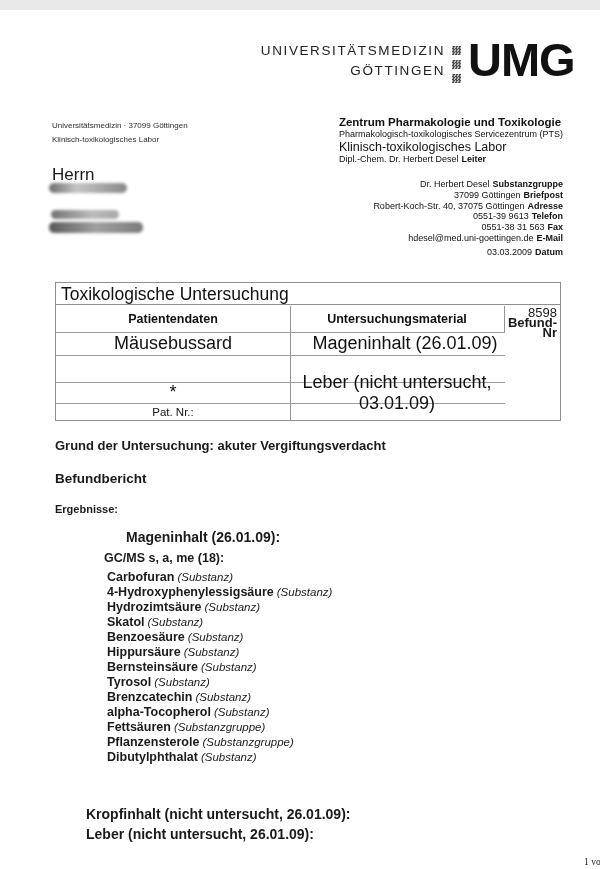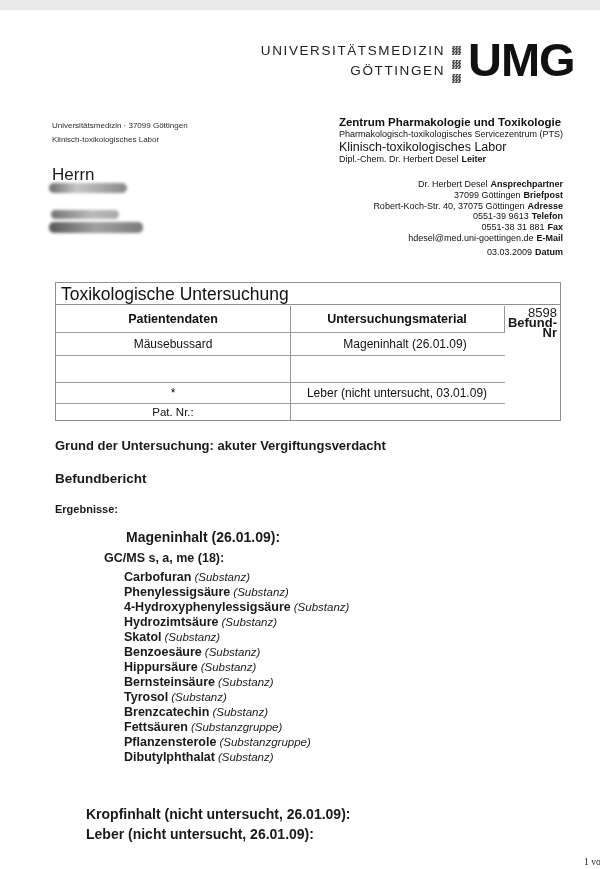--- a/index.html
+++ b/index.html
@@ -41,35 +41,35 @@
   
   .rtable{position:absolute;left:55px;top:272px;width:504px;height:137px;
     border:1px solid #8f8f8f;}
   .rtable .t-title{position:absolute;left:0;top:0;width:100%;height:22px;
     font-size:17.5px;padding:1px 0 0 5px;box-sizing:border-box;color:#111;
     border-bottom:1px solid #8f8f8f;}
   .vline1{position:absolute;left:234px;top:23px;bottom:0;width:1px;background:#949494;}
   .vline2{position:absolute;left:448px;top:23px;height:26px;width:1px;background:#949494;}
   .hline{position:absolute;left:0;width:449px;height:1px;background:#9c9c9c;}
   .cell{position:absolute;display:flex;align-items:center;justify-content:center;
-    text-align:center;box-sizing:border-box;font-size:12px;color:#111;}
+    text-align:center;box-sizing:border-box;font-size:18px;color:#111;}
   .cell.hdr{font-weight:bold;font-size:12.5px;}
   .befund{position:absolute;left:448px;top:23px;width:56px;height:26px;
     text-align:right;font-size:13px;line-height:10px;padding:2px 3px 0 0;box-sizing:border-box;}
   .befund .bnum{display:block;}
   .befund .blbl{display:block;font-weight:bold;}
   .mat2{line-height:13px;padding:0 6px;}
   
   .reason{position:absolute;left:55px;top:428px;font-size:13px;font-weight:bold;}
   .report-heading{position:absolute;left:55px;top:461px;font-size:13.5px;font-weight:bold;}
   .results-heading{position:absolute;left:55px;top:493px;font-size:11px;font-weight:bold;}
   .sample-heading{position:absolute;font-size:14px;font-weight:bold;}
   .s1{left:86px;top:519px;padding-left:40px;}
   .method-heading{position:absolute;left:104px;top:541px;font-size:12.5px;font-weight:bold;}
-  .sub-list{position:absolute;left:124px;top:558px;}
+  .sub-list{position:absolute;left:107px;top:558px;}
   .sub-row{height:15px;line-height:15px;white-space:nowrap;}
   .sub-name{font-weight:bold;font-size:12.5px;}
   .sub-type{font-style:italic;font-size:11.5px;margin-left:3px;}
   .s2{left:86px;top:796px;}
   .s3{left:86px;top:816px;}
   .page-num{position:absolute;left:584px;top:847px;font-family:"Liberation Serif",serif;
     font-size:9.5px;color:#222;white-space:nowrap;}
 </style>
 </head>
 <body>
@@ -98,25 +98,25 @@
     <div class="d3">Klinisch-toxikologisches Labor</div>
     <div class="d4"><span>Dipl.-Chem. Dr. Herbert Desel</span><span class="lbl">Leiter</span></div>
   </div>
 
   <div class="salutation">Herrn</div>
   <div class="redact r1"></div>
   <div class="redact r2"></div>
   <div class="redact r3"></div>
 
   <div class="contact">
-      <div><span>Dr. Herbert Desel</span><span class="lbl">Ansprechpartner</span></div>
+      <div><span>Dr. Herbert Desel</span><span class="lbl">Substanzgruppe</span></div>
       <div><span>37099 Göttingen</span><span class="lbl">Briefpost</span></div>
       <div><span>Robert-Koch-Str. 40, 37075 Göttingen</span><span class="lbl">Adresse</span></div>
       <div><span>0551-39 9613</span><span class="lbl">Telefon</span></div>
-      <div><span>0551-38 31 881</span><span class="lbl">Fax</span></div>
+      <div><span>0551-38 31 563</span><span class="lbl">Fax</span></div>
       <div><span>hdesel@med.uni-goettingen.de</span><span class="lbl">E-Mail</span></div>
     </div>
   <div class="dateline"><span>03.03.2009</span><span class="lbl">Datum</span></div>
 
   <div class="rtable">
     <div class="t-title">Toxikologische Untersuchung</div>
     <div class="vline1"></div>
     <div class="vline2"></div>
     <div class="hline" style="top:49px;"></div>
     <div class="hline" style="top:72px;"></div>
@@ -144,29 +144,29 @@
 
   <div class="reason">Grund der Untersuchung: akuter Vergiftungsverdacht</div>
   <div class="report-heading">Befundbericht</div>
   <div class="results-heading">Ergebnisse:</div>
 
   <div class="sample-heading s1">Mageninhalt (26.01.09):</div>
   <div class="method-heading">GC/MS s, a, me (18):</div>
 
   <div class="sub-list">
       <div class="sub-row"><span class="sub-name">Carbofuran</span><span class="sub-type">(Substanz)</span></div>
-      <div class="sub-row"><span class="sub-name">Phenylessigsäure</span><span class="sub-type">(Substanz)</span></div>
       <div class="sub-row"><span class="sub-name">4-Hydroxyphenylessigsäure</span><span class="sub-type">(Substanz)</span></div>
       <div class="sub-row"><span class="sub-name">Hydrozimtsäure</span><span class="sub-type">(Substanz)</span></div>
       <div class="sub-row"><span class="sub-name">Skatol</span><span class="sub-type">(Substanz)</span></div>
       <div class="sub-row"><span class="sub-name">Benzoesäure</span><span class="sub-type">(Substanz)</span></div>
       <div class="sub-row"><span class="sub-name">Hippursäure</span><span class="sub-type">(Substanz)</span></div>
       <div class="sub-row"><span class="sub-name">Bernsteinsäure</span><span class="sub-type">(Substanz)</span></div>
       <div class="sub-row"><span class="sub-name">Tyrosol</span><span class="sub-type">(Substanz)</span></div>
       <div class="sub-row"><span class="sub-name">Brenzcatechin</span><span class="sub-type">(Substanz)</span></div>
+      <div class="sub-row"><span class="sub-name">alpha-Tocopherol</span><span class="sub-type">(Substanz)</span></div>
       <div class="sub-row"><span class="sub-name">Fettsäuren</span><span class="sub-type">(Substanzgruppe)</span></div>
       <div class="sub-row"><span class="sub-name">Pflanzensterole</span><span class="sub-type">(Substanzgruppe)</span></div>
       <div class="sub-row"><span class="sub-name">Dibutylphthalat</span><span class="sub-type">(Substanz)</span></div>
     </div>
 
   <div class="sample-heading s2">Kropfinhalt (nicht untersucht, 26.01.09):</div>
   <div class="sample-heading s3">Leber (nicht untersucht, 26.01.09):</div>
 
   <div class="page-num">1 von</div>
 </div>

